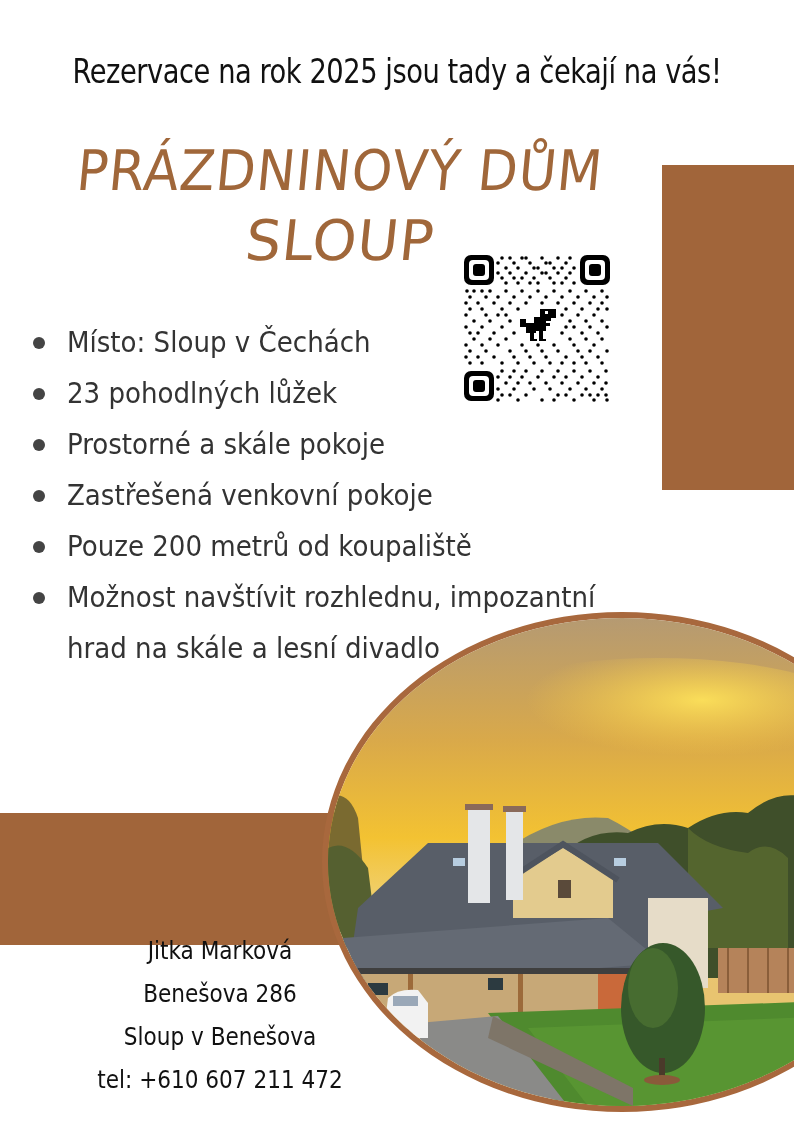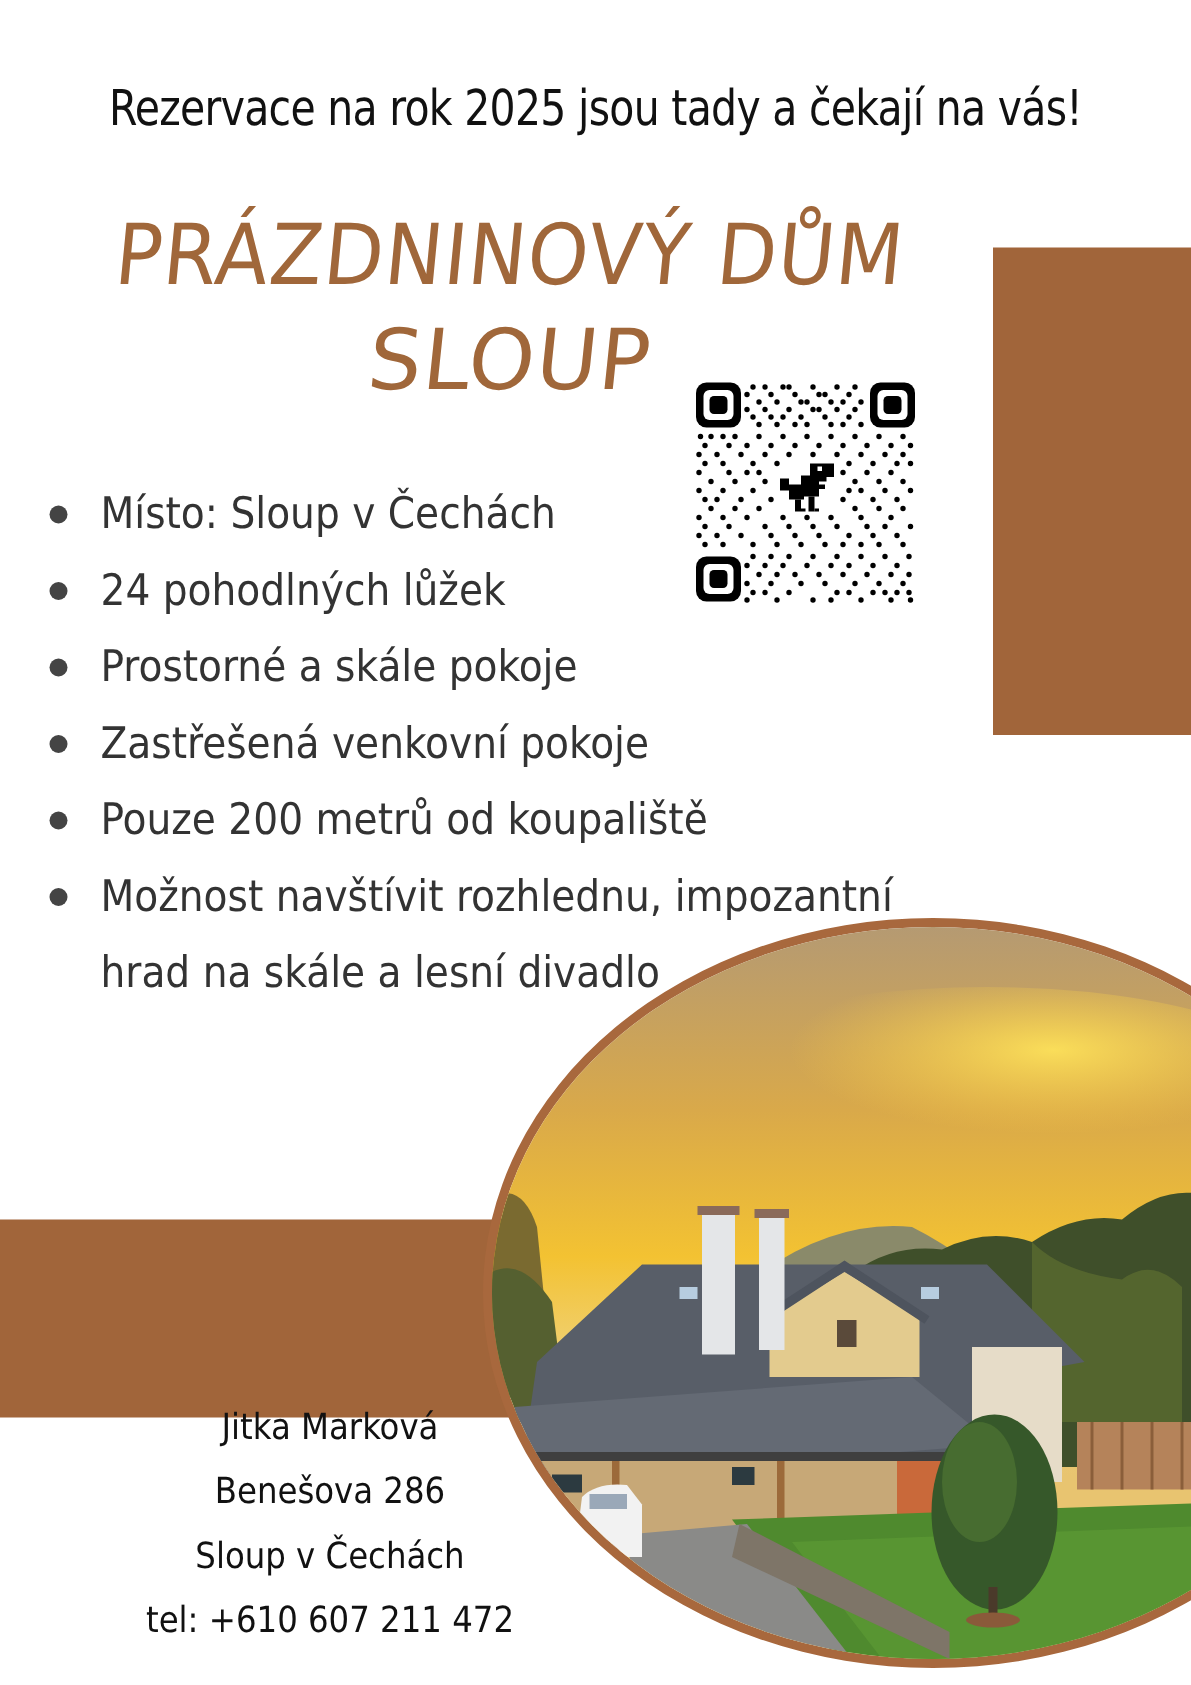--- a/index.html
+++ b/index.html
@@ -269,21 +269,21 @@
       <rect x="77" y="78" width="4" height="10"></rect>
       <rect x="81" y="86" width="3" height="2"></rect>
       <rect x="72" y="86" width="3" height="2"></rect>
     </g>
     <rect x="83" y="58" width="3" height="3" fill="#fff"></rect>
   </svg>
 </div>
 
 <ul class="features">
   <li><span class="bullet"></span><span>Místo: Sloup v Čechách</span></li>
-  <li><span class="bullet"></span><span>24 pohodlných lůžek</span></li>
+  <li><span class="bullet"></span><span>23 pohodlných lůžek</span></li>
   <li><span class="bullet"></span><span>Prostorné a skále pokoje</span></li>
   <li><span class="bullet"></span><span>Zastřešená venkovní pokoje</span></li>
   <li><span class="bullet"></span><span>Pouze 200 metrů od koupaliště</span></li>
   <li><span class="bullet"></span><span>Možnost navštívit rozhlednu, impozantní</span><span class="cont">hrad na skále a lesní divadlo</span></li>
 </ul>
 
 <div class="photo-wrap">
   <svg class="photo" width="588" height="488" viewBox="0 0 588 488" xmlns="http://www.w3.org/2000/svg" preserveAspectRatio="none">
     <defs>
       <linearGradient id="sky" x1="0" y1="0" x2="0" y2="1">
@@ -363,15 +363,15 @@
     <rect x="331" y="440" width="6" height="22" fill="#4a3a2a"></rect>
     <ellipse cx="334" cy="462" rx="18" ry="5" fill="#8a5a3a"></ellipse>
 
     <rect x="535" y="335" width="53" height="20" fill="#e0e0dc"></rect>
   </svg>
 </div>
 
 <div class="contact">
   <div>Jitka Marková</div>
   <div>Benešova 286</div>
-  <div>Sloup v Čechách</div>
+  <div>Sloup v Benešova</div>
   <div>tel:  +610 607 211 472</div>
 </div>
 
 </body></html>

